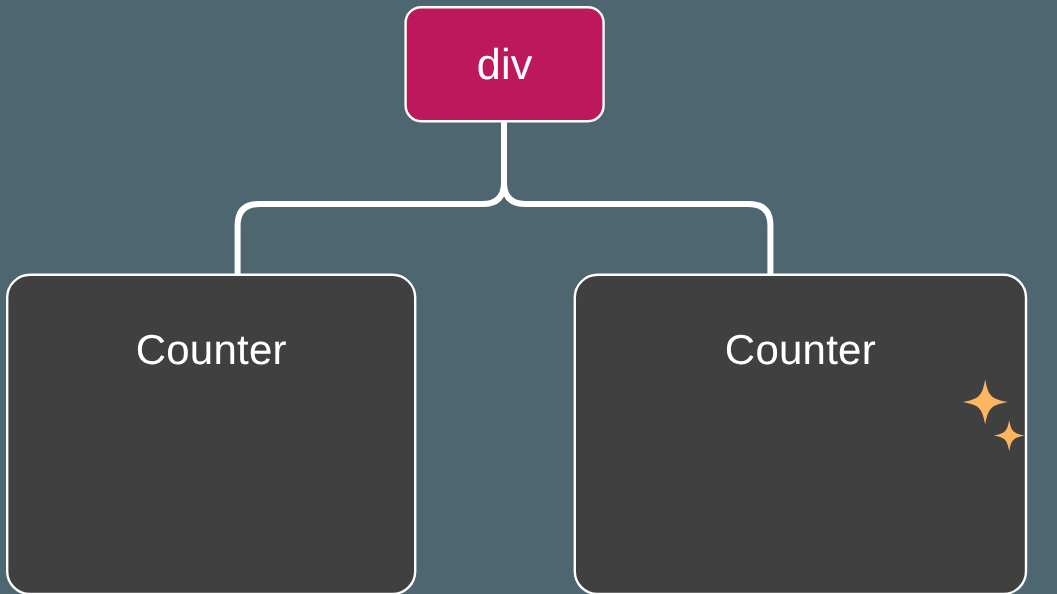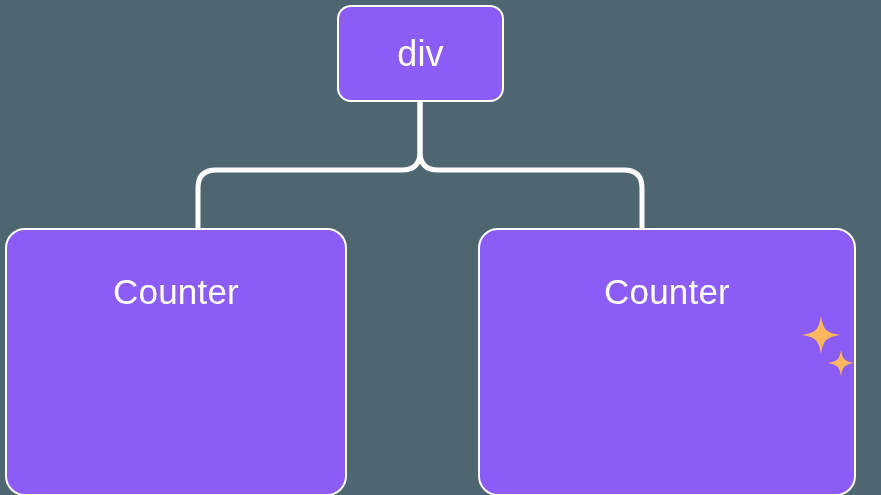--- a/index.html
+++ b/index.html
@@ -29,21 +29,21 @@
     top: 0;
     width: 881px;
     height: 495px;
     pointer-events: none;
   }
 
   
   .node {
     position: absolute;
     box-sizing: border-box;
-    background: #8b5cf6;
+    background: #be185d;
     border: 2px solid #fdfdfd;
     border-radius: 18px;
   }
 
   
   #node-div {
     left: 337px;
     top: 5px;
     width: 167px;
     height: 97px;
@@ -57,21 +57,21 @@
     font-size: 36px;
     font-weight: 400;
     letter-spacing: 0.2px;
     line-height: 1;
   }
 
   
   .card {
     position: absolute;
     box-sizing: border-box;
-    background: #8b5cf6;
+    background: #404040;
     border: 2px solid #fdfdfd;
     border-radius: 20px;
     overflow: visible;
   }
   #card-left {
     left: 5px;
     top: 228px;
     width: 342px;
     height: 268px;
   }

